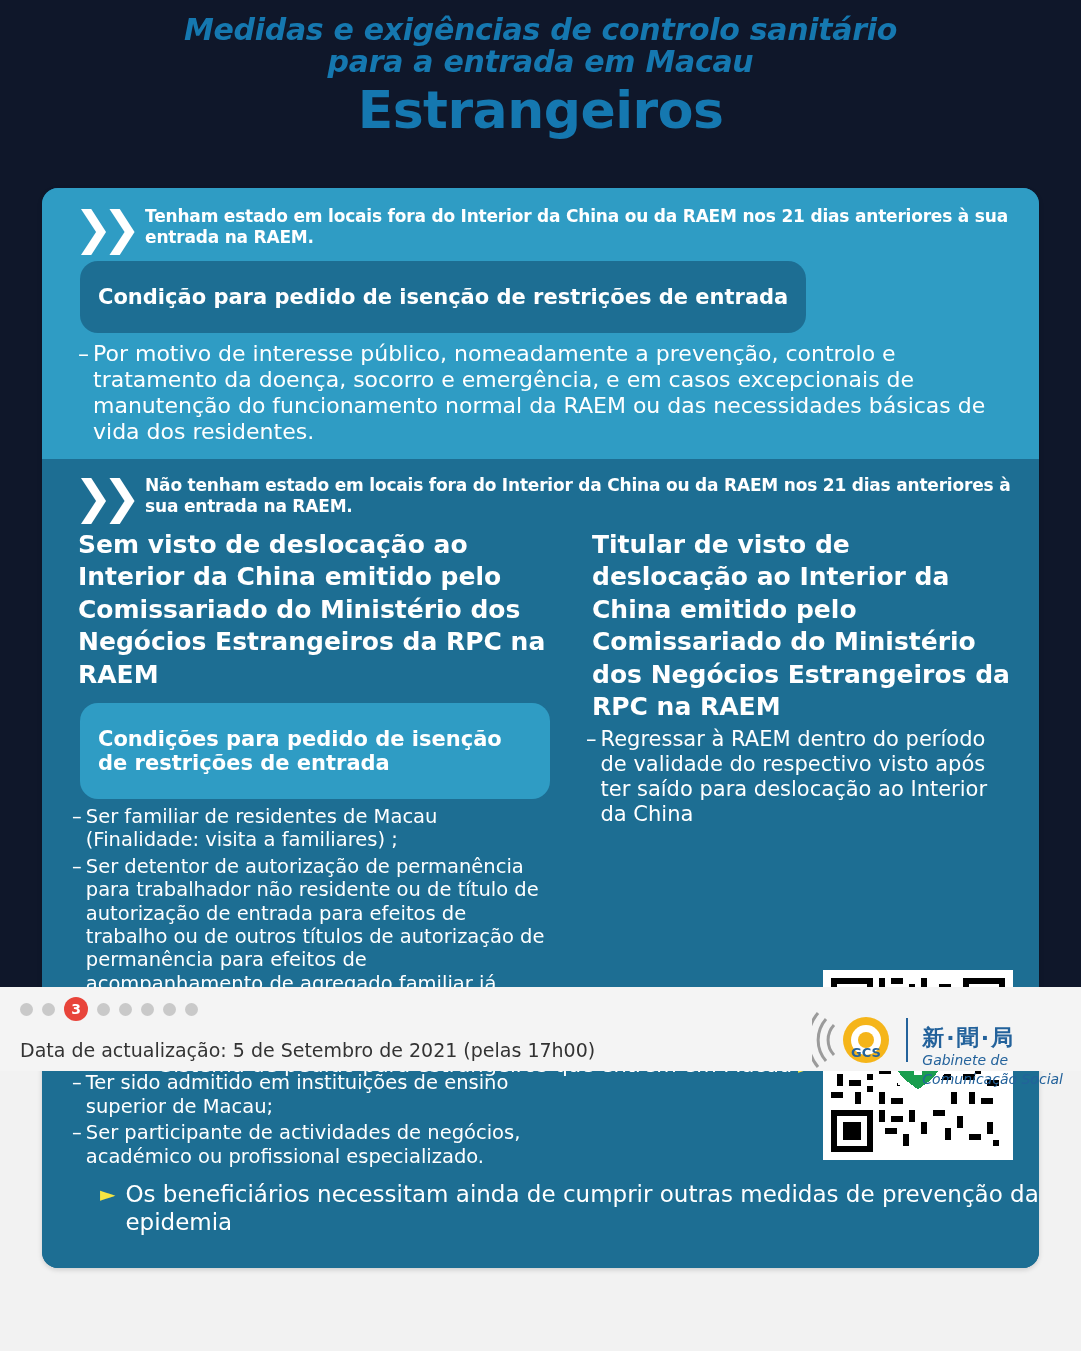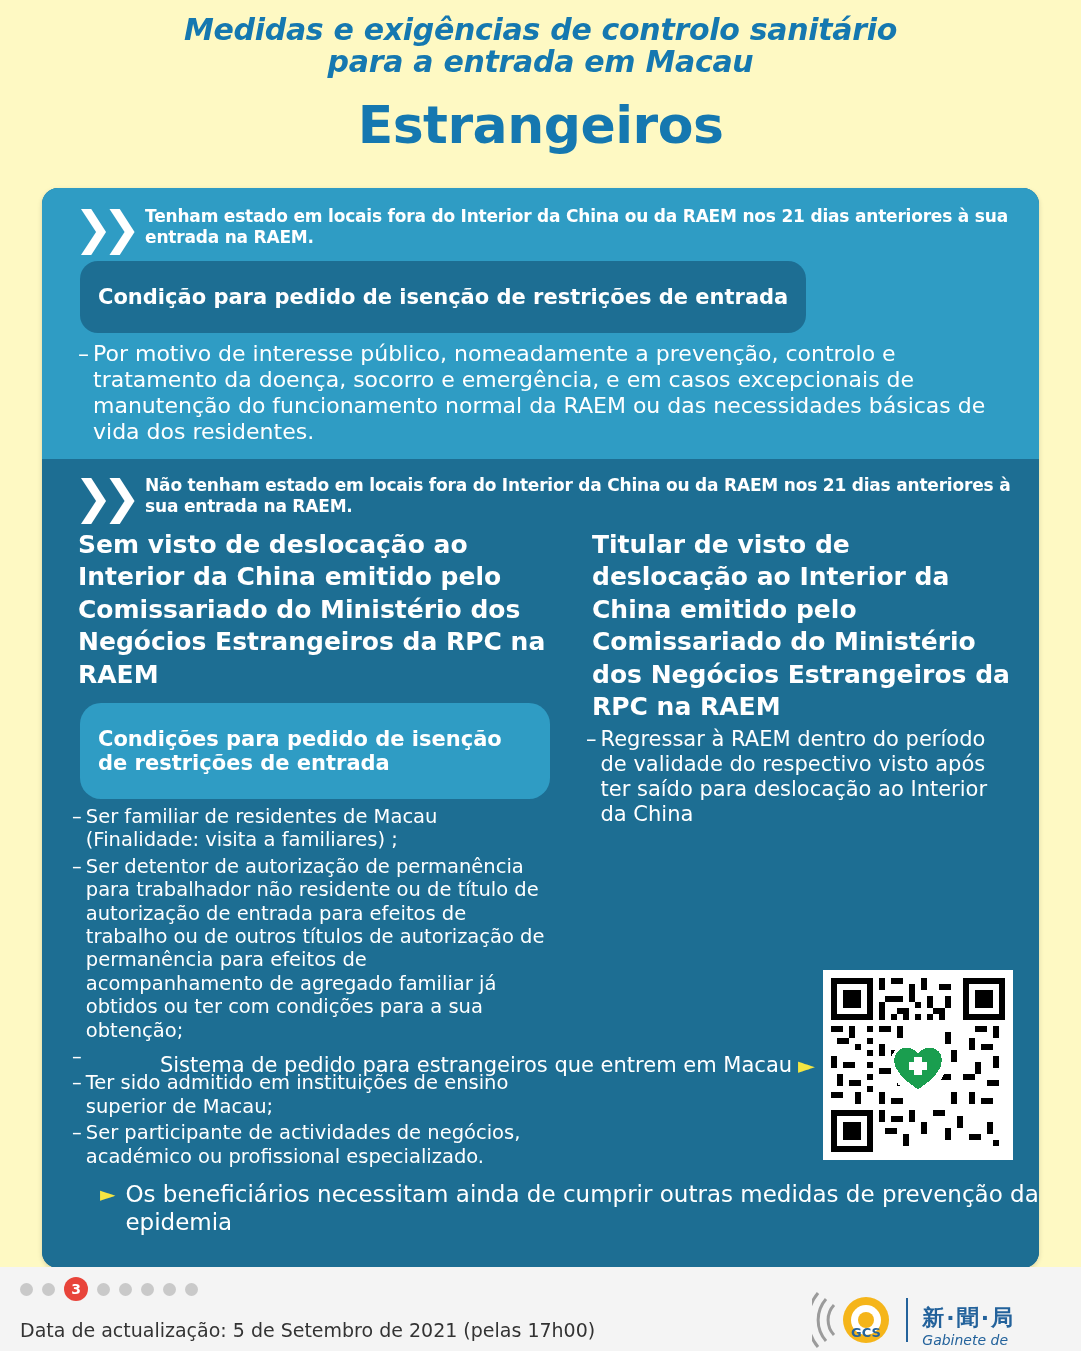--- a/index.html
+++ b/index.html
@@ -3,32 +3,32 @@
 <meta charset="utf-8">
 <style>
   html,body{margin:0;padding:0;}
   body{
     width:1081px;height:1351px;
     background:#f2f2f2;
     font-family:"DejaVu Sans", sans-serif;
     overflow:hidden;
     position:relative;
   }
-  .page{position:relative;width:1081px;height:1351px;background:#fef9c3;}
+  .page{position:relative;width:1081px;height:1071px;background:#0f172a;}
 
   
   .header{padding:14px 30px 4px 30px;text-align:center;}
   .header .line{
     color:#1578b0;font-weight:bold;font-style:italic;
     font-size:30px;line-height:1.08;letter-spacing:-0.3px;
     font-family:"DejaVu Sans", sans-serif;
   }
   .header .big{
     color:#1578b0;font-weight:bold;font-size:52px;line-height:1.12;
-    margin-top:17px;letter-spacing:-0.5px;
+    margin-top:2px;letter-spacing:-0.5px;
   }
 
   
   .card{
     position:absolute;left:42px;top:188px;width:997px;height:1080px;
     border-radius:16px;overflow:hidden;
     background:#1d6e93;
     box-shadow:0 2px 5px rgba(0,0,0,.15);
   }
   .sec1{background:#2f9cc4;padding:18px 26px 14px 26px;}
@@ -45,21 +45,21 @@
     color:#ffffff;font-weight:bold;font-size:17px;line-height:1.22;
     letter-spacing:-0.2px;
   }
 
   .pill{
     display:inline-block;border-radius:18px;padding:24px 18px;
     color:#ffffff;font-weight:bold;font-size:21px;
     margin:12px 0 6px 12px;
   }
   .pill-dark{background:#1d6e93;}
-  .pill-light{background:#2f9cc4;border-radius:21px;}
+  .pill-light{background:#2f9cc4;}
   .pill-block{display:block;width:470px;box-sizing:border-box;}
 
   .bullet{
     display:flex;color:#ffffff;font-size:22px;line-height:1.18;
     margin:2px 0 0 10px;
   }
   .bullet .dash{flex:0 0 auto;margin-right:4px;}
   .bullet .txt{flex:1 1 auto;}
 
   .cols{display:flex;margin-top:8px;}

